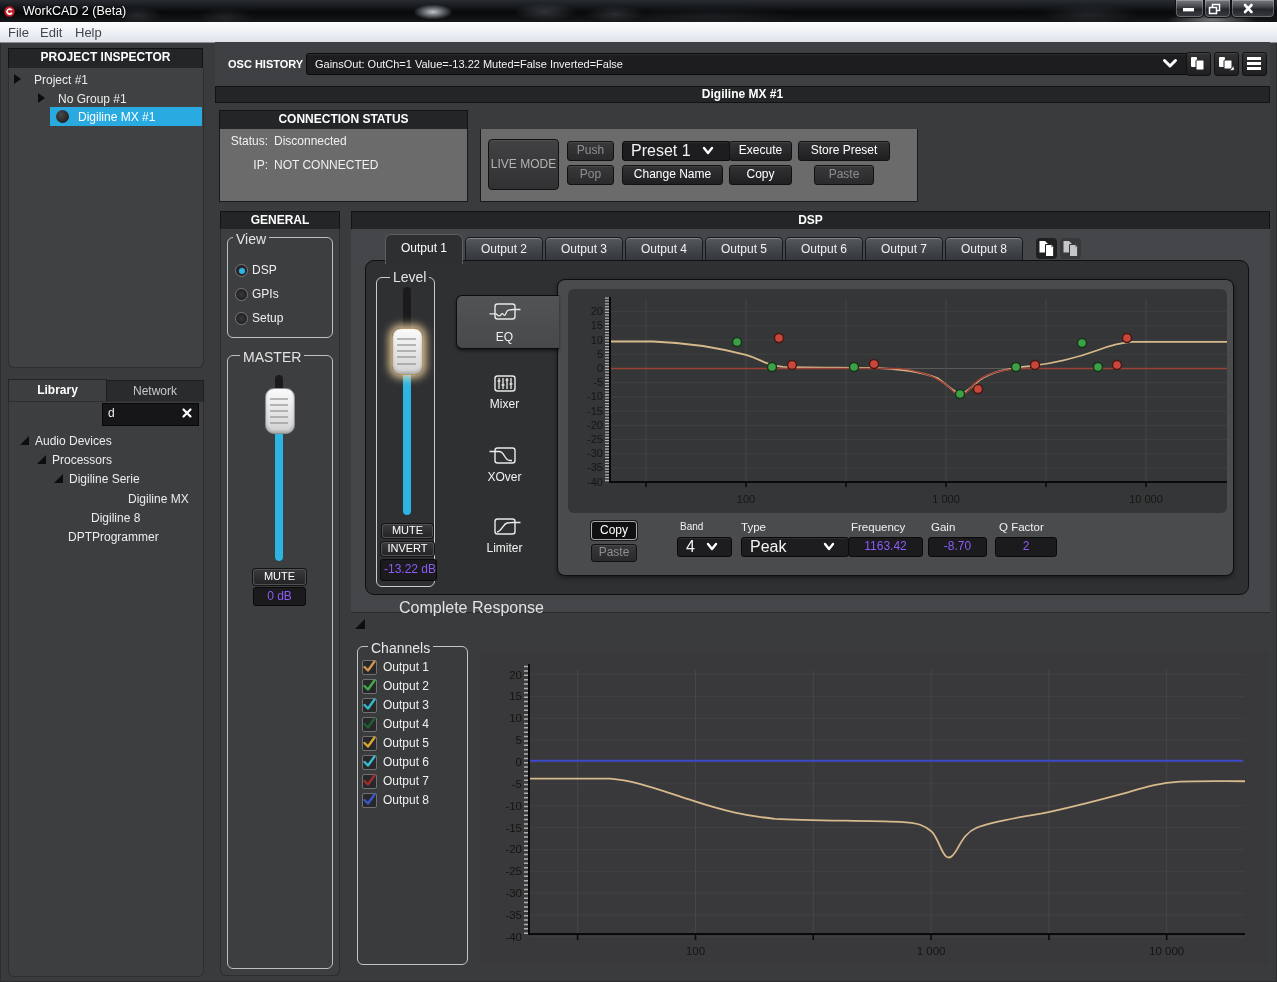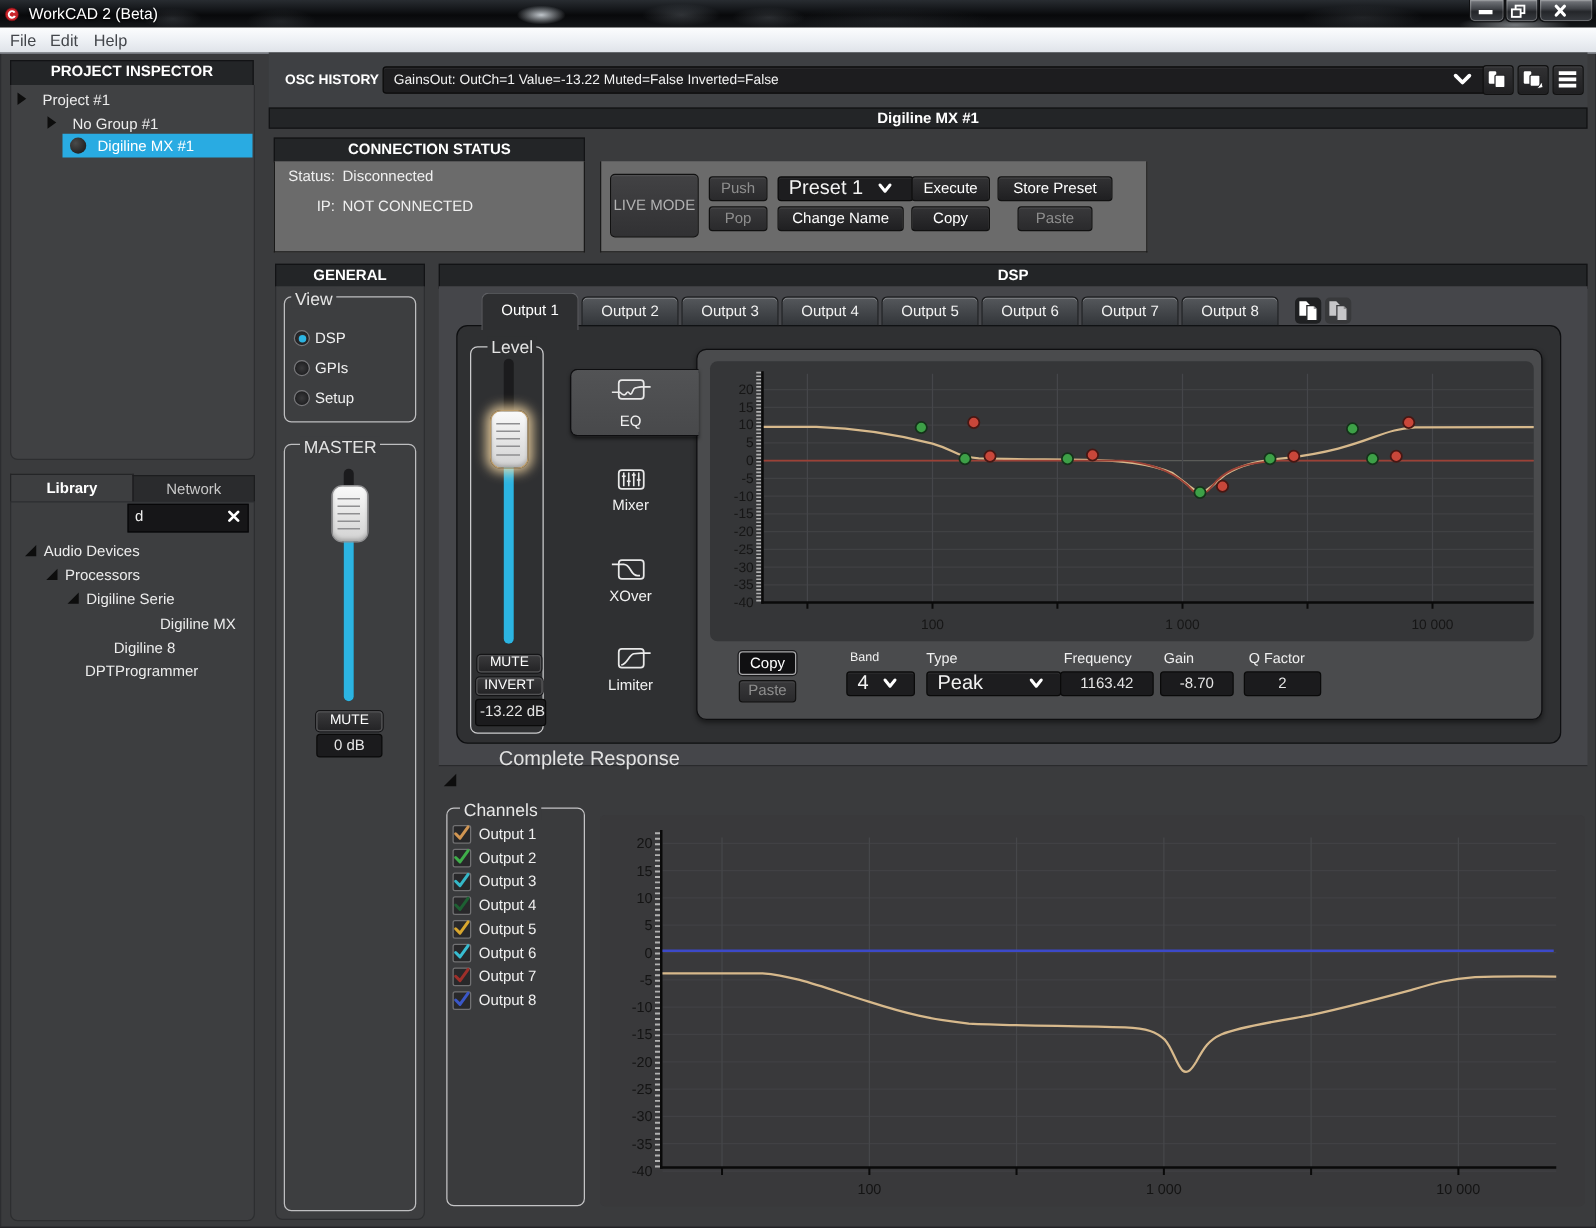--- a/index.html
+++ b/index.html
@@ -35,21 +35,21 @@
     font-size:12px;text-align:center;line-height:17px;}
   .graybody{background:#6b6b6b;border:1px solid #1a1a1a;border-top:none;}
   .btn{position:absolute;background:linear-gradient(#323234,#1f1f21);
     border:1px solid #111;border-radius:3px;color:#fff;font-size:12px;
     text-align:center;box-shadow:inset 0 1px 0 rgba(255,255,255,.08);}
   .btn.dis{color:#8e8e8e;background:linear-gradient(#39393b,#2a2a2c);}
   .combo{position:absolute;background:#1d1d1f;border:1px solid #0a0a0a;
     border-radius:3px;color:#f2f2f2;font-size:16px;
     box-shadow:inset 0 1px 0 rgba(255,255,255,.07);}
   .field{position:absolute;background:#1b1b1d;border:1px solid #0a0a0a;
-    border-radius:3px;color:#e5e5e5;font-size:12px;text-align:center;}
+    border-radius:3px;color:#8b5cf6;font-size:12px;text-align:center;}
   .gbox{position:absolute;border:1.5px solid #bebec0;border-radius:6px;}
   .glabel{position:absolute;font-size:14px;color:#e4e4e4;padding:0 3px;}
   .lbl{position:absolute;font-size:12px;color:#f0f0f0;}
   .chev{position:absolute;width:10px;height:8px;}
   
   .tri-r{position:absolute;width:0;height:0;border-left:7px solid #0d0d0d;
     border-top:5px solid transparent;border-bottom:5px solid transparent;}
   .tri-se{position:absolute;width:0;height:0;border-left:9px solid transparent;
     border-bottom:9px solid #0d0d0d;}
   .titem{position:absolute;font-size:12px;color:#ececec;}

